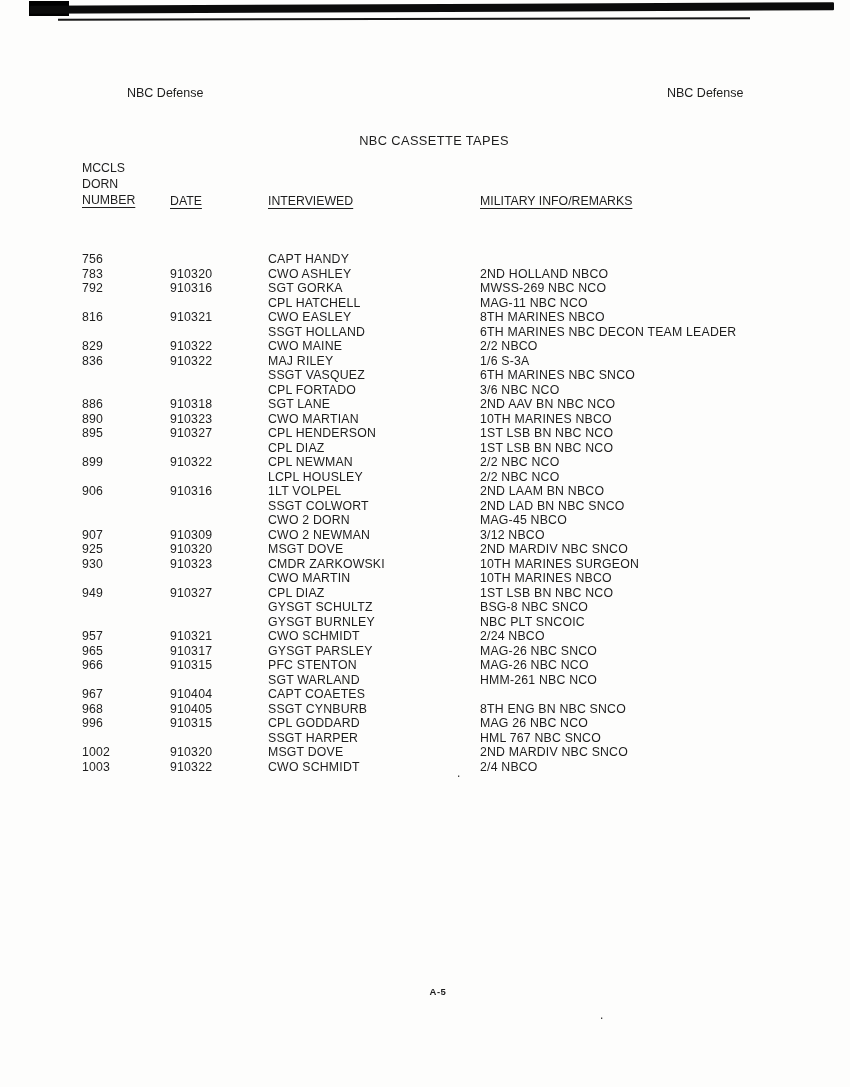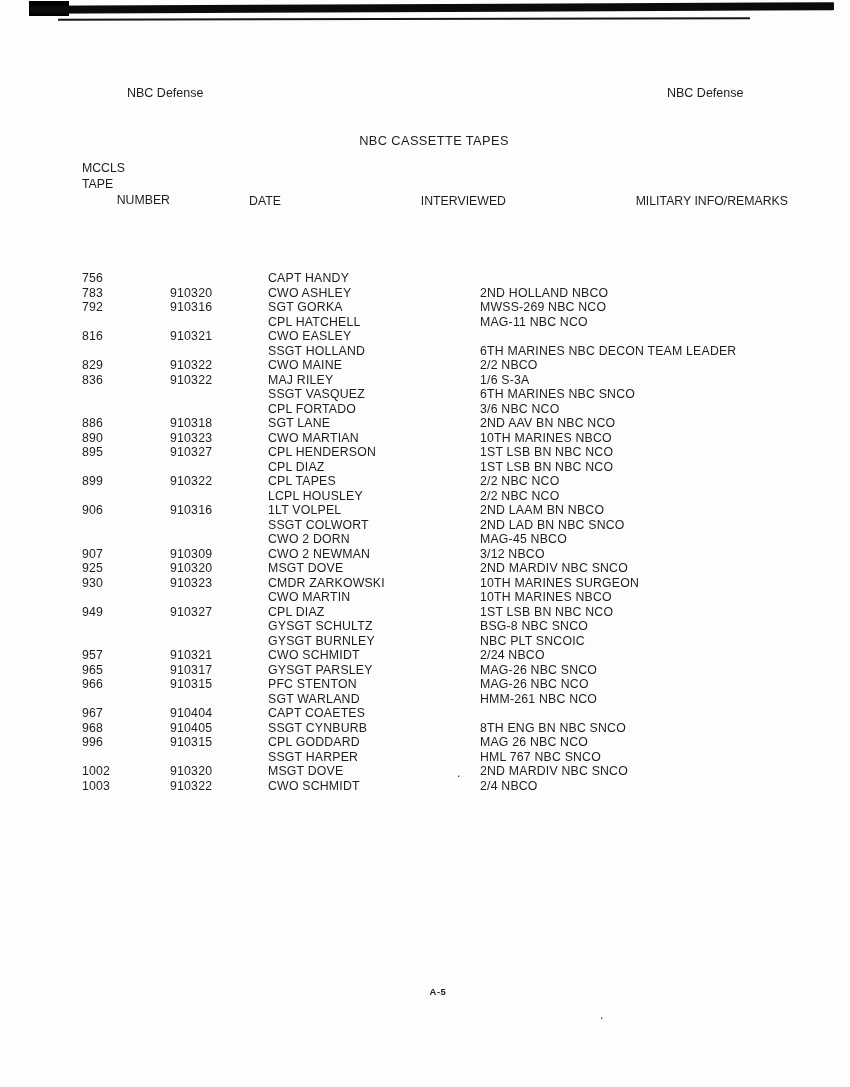--- a/index.html
+++ b/index.html
@@ -80,34 +80,33 @@
     position: absolute;
     left: 82px;
     top: 160px;
     width: 706px;
     font-size: 12.3px;
   }
   .table-header {
     display: grid;
     grid-template-columns: 88px 98px 212px 1fr;
     align-items: end;
-    gap: 13px;
   }
   .col1-lines {
     line-height: 16px;
   }
   .col1-lines div {
     white-space: pre;
   }
   .underlined {
+    text-decoration: underline;
     text-underline-offset: 3px;
-    text-align: right;
   }
   .table-body {
-    margin-top: 63px;
+    margin-top: 44px;
   }
   .row {
     display: grid;
     grid-template-columns: 88px 98px 212px 1fr;
     line-height: 14.5px;
   }
   .cell {
     white-space: pre;
     letter-spacing: 0.2px;
   }
@@ -133,21 +132,21 @@
 
 <span class="page-header-left">NBC Defense</span>
 <span class="page-header-right">NBC Defense</span>
 
 <div class="doc-title">NBC CASSETTE TAPES</div>
 
 <div class="table-wrap">
   <div class="table-header">
     <div class="col1-lines">
       <div>MCCLS</div>
-      <div>TAPE</div>
+      <div>DORN</div>
       <div class="underlined">NUMBER</div>
     </div>
     <div class="underlined">DATE</div>
     <div class="underlined">INTERVIEWED</div>
     <div class="underlined">MILITARY INFO/REMARKS</div>
   </div>
   <div class="table-body">
       <div class="row">
         <span class="cell">756</span>
         <span class="cell"></span>
@@ -168,20 +167,21 @@
       <div class="row">
         <span class="cell"></span>
         <span class="cell"></span>
         <span class="cell">CPL HATCHELL</span>
         <span class="cell">MAG-11 NBC NCO</span>
       </div>
       <div class="row">
         <span class="cell">816</span>
         <span class="cell">910321</span>
         <span class="cell">CWO EASLEY</span>
+        <span class="cell">8TH MARINES NBCO</span>
       </div>
       <div class="row">
         <span class="cell"></span>
         <span class="cell"></span>
         <span class="cell">SSGT HOLLAND</span>
         <span class="cell">6TH MARINES NBC DECON TEAM LEADER</span>
       </div>
       <div class="row">
         <span class="cell">829</span>
         <span class="cell">910322</span>
@@ -226,21 +226,21 @@
       </div>
       <div class="row">
         <span class="cell"></span>
         <span class="cell"></span>
         <span class="cell">CPL DIAZ</span>
         <span class="cell">1ST LSB BN NBC NCO</span>
       </div>
       <div class="row">
         <span class="cell">899</span>
         <span class="cell">910322</span>
-        <span class="cell">CPL TAPES</span>
+        <span class="cell">CPL NEWMAN</span>
         <span class="cell">2/2 NBC NCO</span>
       </div>
       <div class="row">
         <span class="cell"></span>
         <span class="cell"></span>
         <span class="cell">LCPL HOUSLEY</span>
         <span class="cell">2/2 NBC NCO</span>
       </div>
       <div class="row">
         <span class="cell">906</span>

